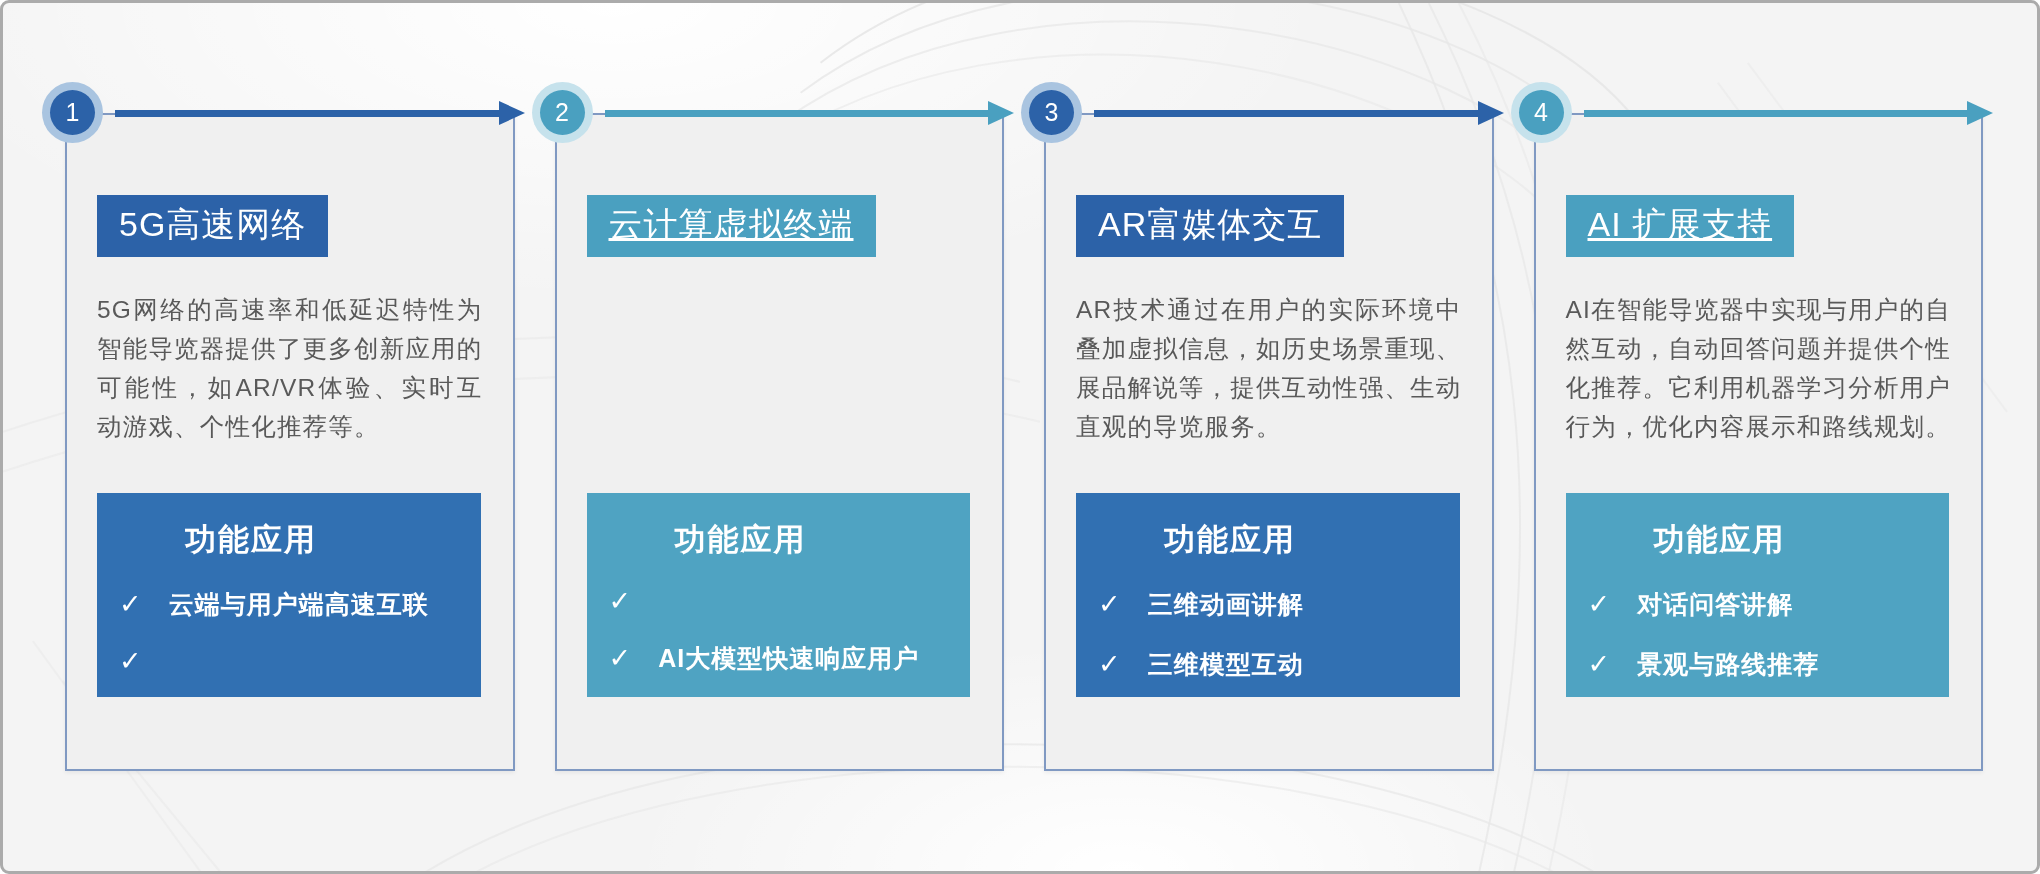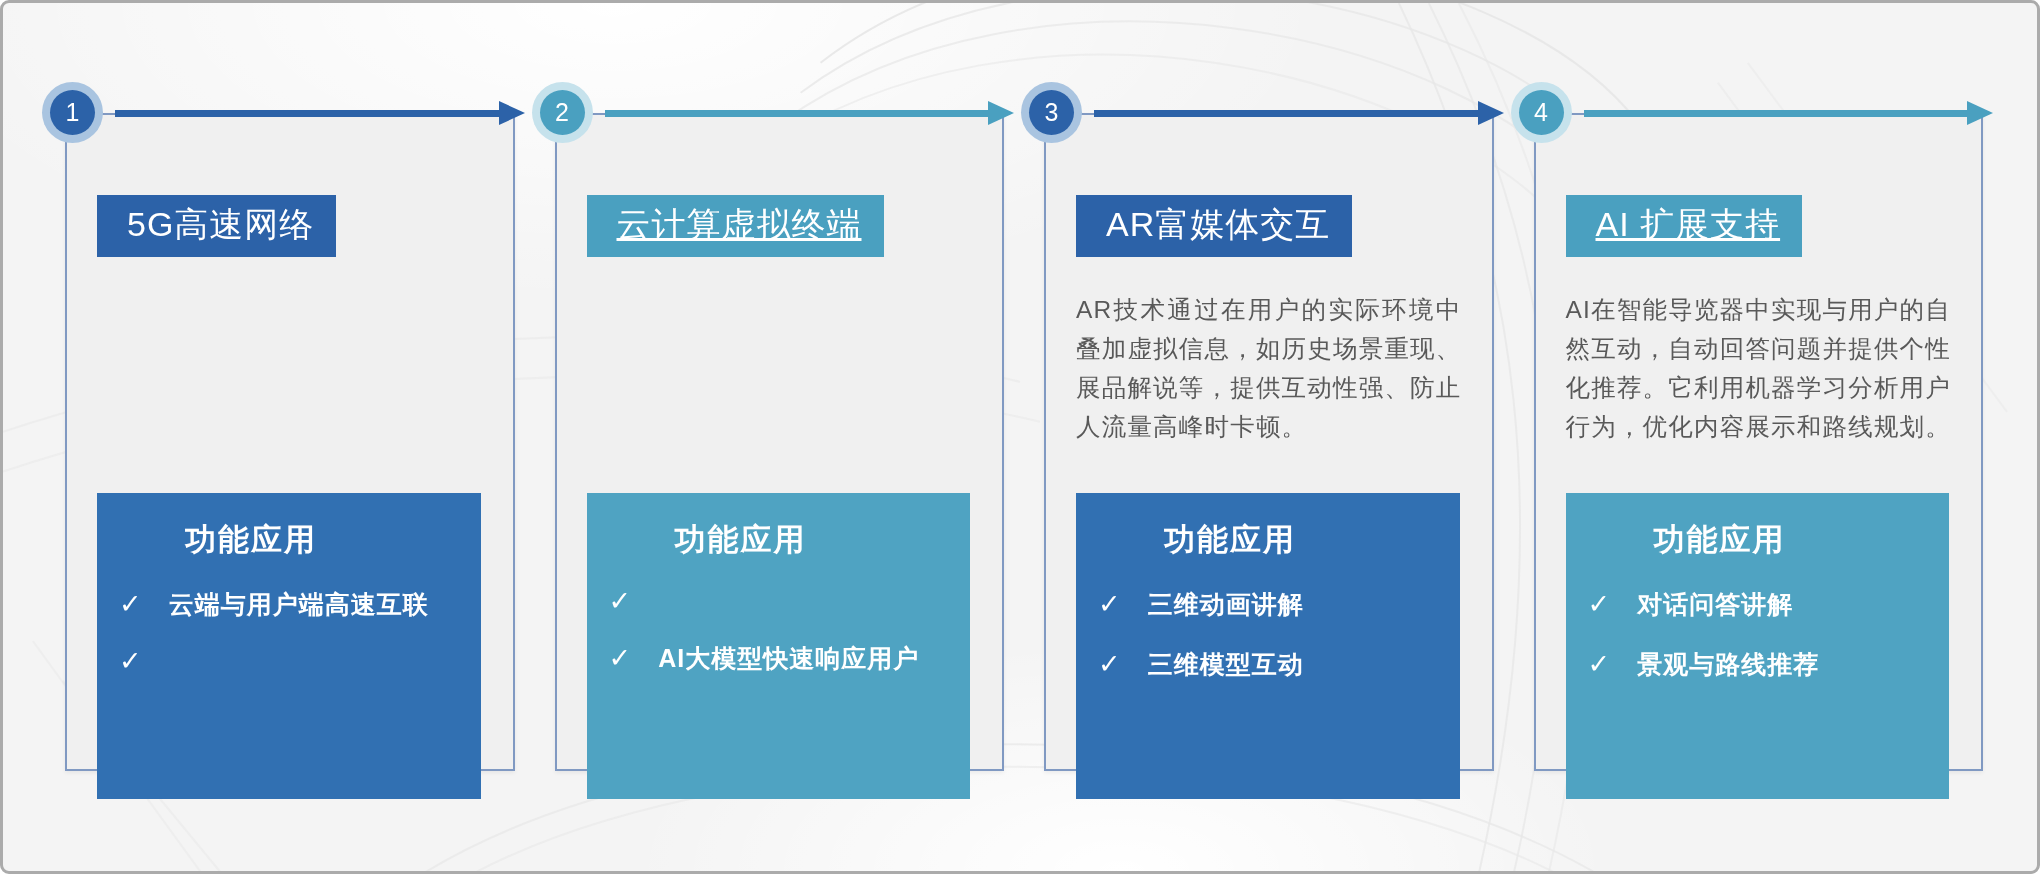--- a/index.html
+++ b/index.html
@@ -31,28 +31,28 @@
     position:absolute;right:-14px;top:-9px;width:0;height:0;
     border-top:12px solid transparent;border-bottom:12px solid transparent;
     border-left:26px solid currentColor;
   }
   .circle{
     position:absolute;left:-15px;top:1px;width:45px;height:45px;border-radius:50%;
     display:flex;align-items:center;justify-content:center;
     color:#fff;font-size:25px;font-weight:400;
   }
   .badge{
-    display:inline-block;margin:80px 0 0 30px;padding:7px 22px 9px 30px;
+    display:inline-block;margin:80px 0 0 30px;padding:7px 22px 9px 22px;
     color:#fff;font-size:34px;letter-spacing:1px;white-space:nowrap;
   }
   .desc{
     margin:33px 30px 0 30px;color:var(--desc-text);
     font-size:24.5px;line-height:39px;letter-spacing:1.2px;text-align:justify;
   }
-  .feature-box{position:absolute;left:30px;right:32px;top:378px;height:306px;color:#fff;box-sizing:border-box;padding-top:26px;}
+  .feature-box{position:absolute;left:30px;right:32px;top:378px;height:204px;color:#fff;box-sizing:border-box;padding-top:26px;}
   .feature-title{font-size:31px;font-weight:700;margin-left:88px;letter-spacing:2px;}
   .feature-item{display:flex;align-items:center;margin:27px 0 0 22px;font-size:25px;font-weight:600;letter-spacing:1px;}
   .check{font-size:27px;font-weight:700;margin-right:26px;line-height:1;}
   
   .theme-blue  .circle{background:var(--badge-blue);box-shadow:0 0 0 8px var(--halo-blue);}
   .theme-blue  .arrow-line{background:var(--badge-blue);color:var(--badge-blue);}
   .theme-blue  .badge{background:var(--badge-blue);}
   .theme-blue  .feature-box{background:var(--box-blue);}
   .theme-teal  .circle{background:var(--badge-teal);box-shadow:0 0 0 8px var(--halo-teal);}
   .theme-teal  .arrow-line{background:var(--badge-teal);color:var(--badge-teal);}
@@ -90,20 +90,21 @@
       <div class="step-header">
         <div class="arrow-line">
             <div class="arrow-head"></div>
           </div>
         <div class="circle">
             <span>1</span>
           </div>
       </div>
       <div class="card">
         <div class="badge">5G高速网络</div>
+        <div class="desc">5G网络的高速率和低延迟特性为智能导览器提供了更多创新应用的可能性，如AR/VR体验、实时互动游戏、个性化推荐等。</div>
         <div class="feature-box">
           <div class="feature-title">功能应用</div>
           <div class="feature-item">
             <span class="check">✓</span>
             <span>云端与用户端高速互联</span>
           </div>
           <div class="feature-item">
             <span class="check">✓</span>
           </div>
         </div>
@@ -138,21 +139,21 @@
       <div class="step-header">
         <div class="arrow-line">
             <div class="arrow-head"></div>
           </div>
         <div class="circle">
             <span>3</span>
           </div>
       </div>
       <div class="card">
         <div class="badge">AR富媒体交互</div>
-        <div class="desc">AR技术通过在用户的实际环境中叠加虚拟信息，如历史场景重现、展品解说等，提供互动性强、防止人流量高峰时卡顿。</div>
+        <div class="desc">AR技术通过在用户的实际环境中叠加虚拟信息，如历史场景重现、展品解说等，提供互动性强、生动直观的导览服务。</div>
         <div class="feature-box">
           <div class="feature-title">功能应用</div>
           <div class="feature-item">
             <span class="check">✓</span>
             <span>三维动画讲解</span>
           </div>
           <div class="feature-item">
             <span class="check">✓</span>
             <span>三维模型互动</span>
           </div>

